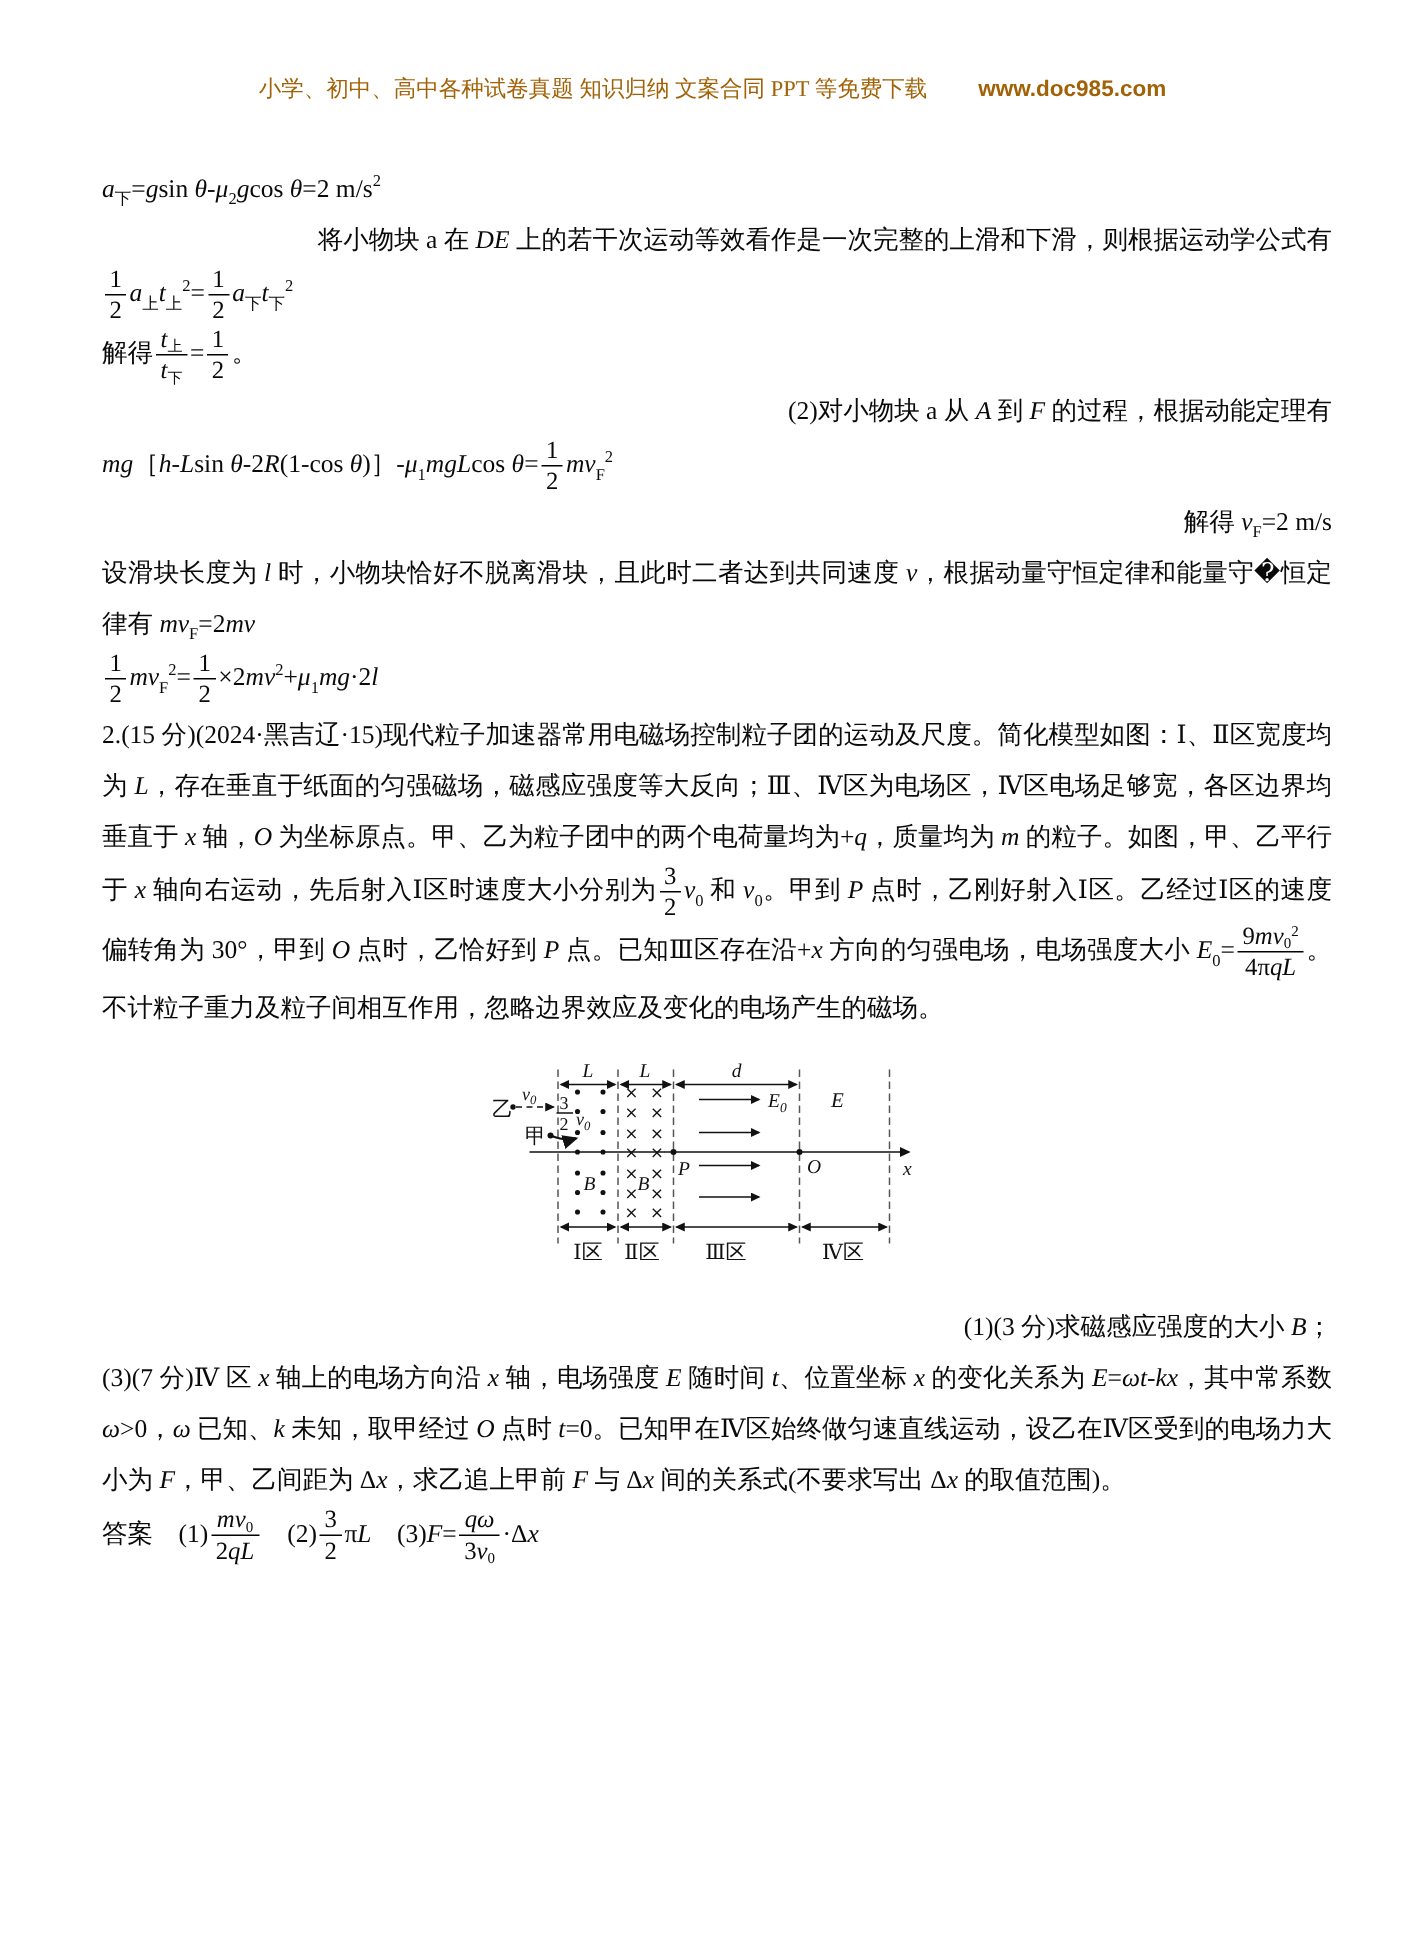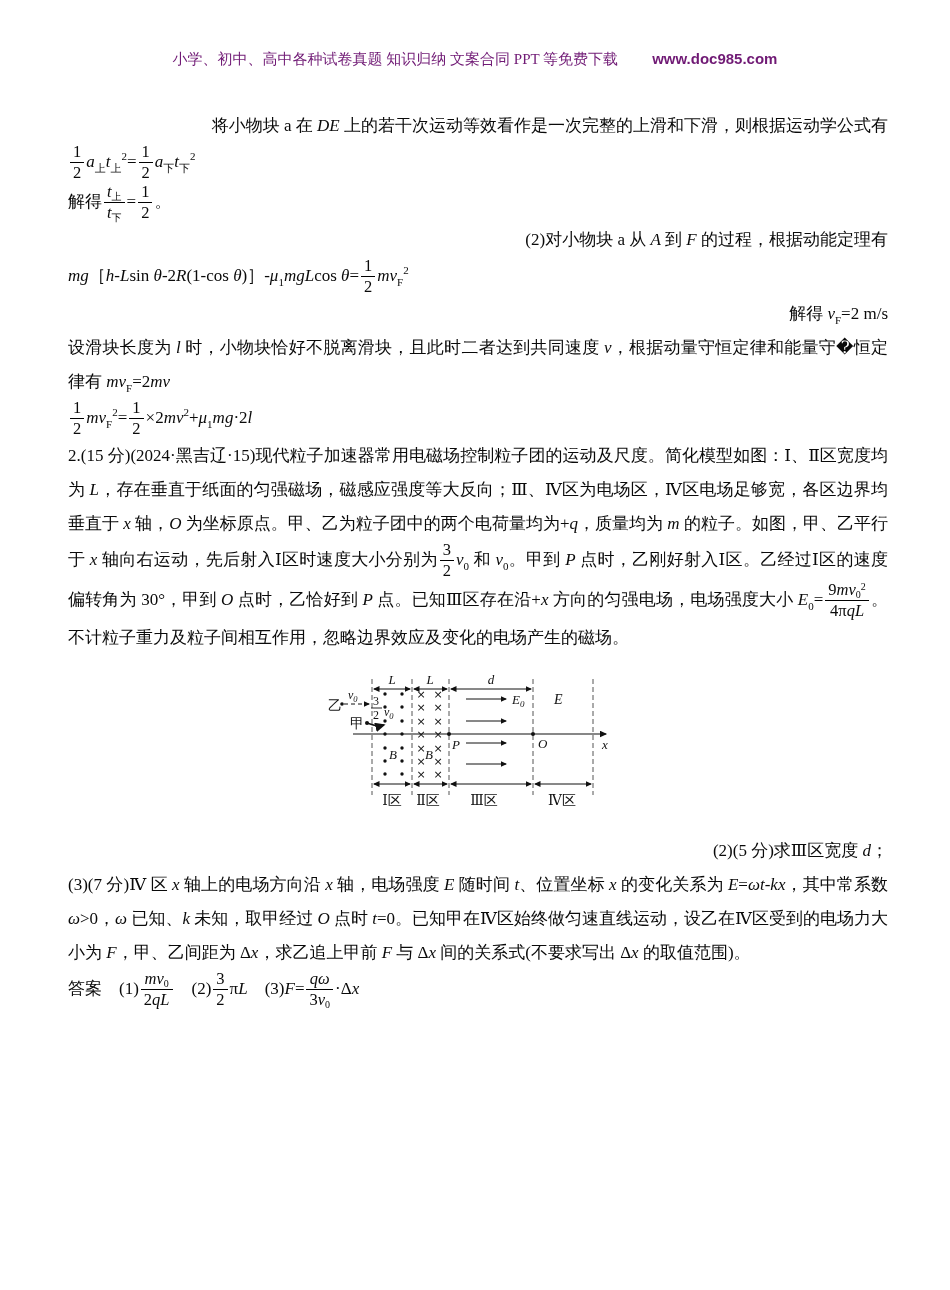--- a/index.html
+++ b/index.html
@@ -1,17 +1,17 @@
 <!DOCTYPE html>
 <html><head>
 <meta charset="utf-8">
 <style>
   html,body{margin:0;padding:0;width:950px;height:1290px;overflow:hidden;background:#ffffff;}
   body{font-family:"Liberation Serif","DejaVu Serif",serif;color:#0a0a0a;}
-  .header{text-align:center;padding-top:50px;font-size:15px;color:#701a75;white-space:nowrap;}
+  .header{text-align:center;padding-top:50px;font-size:15px;color:#a16207;white-space:nowrap;}
   .header .site{font-family:"Liberation Sans","DejaVu Sans",sans-serif;margin-left:34px;font-weight:600;}
   .doc{padding:40px 62px 0 68px;font-size:17px;}
   .doc p{margin:0;}
   .para{line-height:34px;margin:6px 0;text-align:right;}
   .para-justify{line-height:34px;margin:6px 0;text-align:justify;}
   .formula{line-height:34px;margin:13px 0;}
   .it{font-style:italic;}
   .hei{font-weight:400;}
   sub,sup{font-size:11px;line-height:0;}
   sub{vertical-align:-5px;}
@@ -28,20 +28,21 @@
 </style>
 </head>
 <body>
 
 <div class="header">
   <span>小学、初中、高中各种试卷真题 知识归纳 文案合同 PPT 等免费下载</span><span class="site">www.doc985.com</span>
 </div>
 
 <div class="doc">
   <div id="content-top">
+      <p class="formula"><span class="it">a</span><sub>下</sub>=<span class="it">g</span>sin <span class="it">θ</span>-<span class="it">μ</span><sub>2</sub><span class="it">g</span>cos <span class="it">θ</span>=2 m/s<sup>2</sup></p>
       <p class="para">将小物块 a 在 <span class="it">DE</span> 上的若干次运动等效看作是一次完整的上滑和下滑，则根据运动学公式有</p>
       <p class="formula"><span class="frac"><span class="fn">1</span><span class="fd">2</span></span><span class="it">a</span><sub>上</sub><span class="it">t</span><sub>上</sub><sup>2</sup>=<span class="frac"><span class="fn">1</span><span class="fd">2</span></span><span class="it">a</span><sub>下</sub><span class="it">t</span><sub>下</sub><sup>2</sup></p>
       <p class="formula">解得<span class="frac"><span class="fn"><span class="it">t</span><sub>上</sub></span><span class="fd"><span class="it">t</span><sub>下</sub></span></span>=<span class="frac"><span class="fn">1</span><span class="fd">2</span></span>。</p>
       <p class="para">(2)对小物块 a 从 <span class="it">A</span> 到 <span class="it">F</span> 的过程，根据动能定理有</p>
       <p class="formula"><span class="it">mg</span>［<span class="it">h</span>-<span class="it">L</span>sin <span class="it">θ</span>-2<span class="it">R</span>(1-cos <span class="it">θ</span>)］-<span class="it">μ</span><sub>1</sub><span class="it">mgL</span>cos <span class="it">θ</span>=<span class="frac"><span class="fn">1</span><span class="fd">2</span></span><span class="it">mv</span><sub>F</sub><sup>2</sup></p>
       <p class="para">解得 <span class="it">v</span><sub>F</sub>=2 m/s</p>
       <p class="para-justify">设滑块长度为 <span class="it">l</span> 时，小物块恰好不脱离滑块，且此时二者达到共同速度 <span class="it">v</span>，根据动量守恒定律和能量守�恒定律有 <span class="it">mv</span><sub>F</sub>=2<span class="it">mv</span></p>
       <p class="formula"><span class="frac"><span class="fn">1</span><span class="fd">2</span></span><span class="it">mv</span><sub>F</sub><sup>2</sup>=<span class="frac"><span class="fn">1</span><span class="fd">2</span></span>×2<span class="it">mv</span><sup>2</sup>+<span class="it">μ</span><sub>1</sub><span class="it">mg</span>·2<span class="it">l</span></p>
       <p class="para-justify">2.(15 分)(2024·黑吉辽·15)现代粒子加速器常用电磁场控制粒子团的运动及尺度。简化模型如图：Ⅰ、Ⅱ区宽度均为 <span class="it">L</span>，存在垂直于纸面的匀强磁场，磁感应强度等大反向；Ⅲ、Ⅳ区为电场区，Ⅳ区电场足够宽，各区边界均垂直于 <span class="it">x</span> 轴，<span class="it">O</span> 为坐标原点。甲、乙为粒子团中的两个电荷量均为+<span class="it">q</span>，质量均为 <span class="it">m</span> 的粒子。如图，甲、乙平行于 <span class="it">x</span> 轴向右运动，先后射入Ⅰ区时速度大小分别为<span class="frac"><span class="fn">3</span><span class="fd">2</span></span><span class="it">v</span><sub>0</sub> 和 <span class="it">v</span><sub>0</sub>。甲到 <span class="it">P</span> 点时，乙刚好射入Ⅰ区。乙经过Ⅰ区的速度偏转角为 30°，甲到 <span class="it">O</span> 点时，乙恰好到 <span class="it">P</span> 点。已知Ⅲ区存在沿+<span class="it">x</span> 方向的匀强电场，电场强度大小 <span class="it">E</span><sub>0</sub>=<span class="frac"><span class="fn">9<span class="it">mv</span><sub>0</sub><sup>2</sup></span><span class="fd">4π<span class="it">qL</span></span></span>。不计粒子重力及粒子间相互作用，忽略边界效应及变化的电场产生的磁场。</p>
     </div>
@@ -146,17 +147,17 @@
       </g>
 
       <text x="66" y="134" font-size="14" class="svg-cjk" text-anchor="middle">Ⅰ区</text>
       <text x="102" y="134" font-size="14" class="svg-cjk" text-anchor="middle">Ⅱ区</text>
       <text x="158" y="134" font-size="14" class="svg-cjk" text-anchor="middle">Ⅲ区</text>
       <text x="236" y="134" font-size="14" class="svg-cjk" text-anchor="middle">Ⅳ区</text>
     </svg>
   </div>
 
   <div id="content-bottom">
-      <p class="para">(2)(5 分)求Ⅲ区宽度 <span class="it">d</span>；</p>
+      <p class="para">(1)(3 分)求磁感应强度的大小 <span class="it">B</span>；</p>
       <p class="para-justify">(3)(7 分)Ⅳ 区 <span class="it">x</span> 轴上的电场方向沿 <span class="it">x</span> 轴，电场强度 <span class="it">E</span> 随时间 <span class="it">t</span>、位置坐标 <span class="it">x</span> 的变化关系为 <span class="it">E</span>=<span class="it">ωt</span>-<span class="it">kx</span>，其中常系数 <span class="it">ω</span>&gt;0，<span class="it">ω</span> 已知、<span class="it">k</span> 未知，取甲经过 <span class="it">O</span> 点时 <span class="it">t</span>=0。已知甲在Ⅳ区始终做匀速直线运动，设乙在Ⅳ区受到的电场力大小为 <span class="it">F</span>，甲、乙间距为 Δ<span class="it">x</span>，求乙追上甲前 <span class="it">F</span> 与 Δ<span class="it">x</span> 间的关系式(不要求写出 Δ<span class="it">x</span> 的取值范围)。</p>
       <p class="formula"><span class="hei">答案</span>　(1)<span class="frac"><span class="fn"><span class="it">mv</span><sub>0</sub></span><span class="fd">2<span class="it">qL</span></span></span>　(2)<span class="frac"><span class="fn">3</span><span class="fd">2</span></span>π<span class="it">L</span>　(3)<span class="it">F</span>=<span class="frac"><span class="fn"><span class="it">qω</span></span><span class="fd">3<span class="it">v</span><sub>0</sub></span></span>·Δ<span class="it">x</span></p>
     </div>
 </div>
 
 </body></html>

